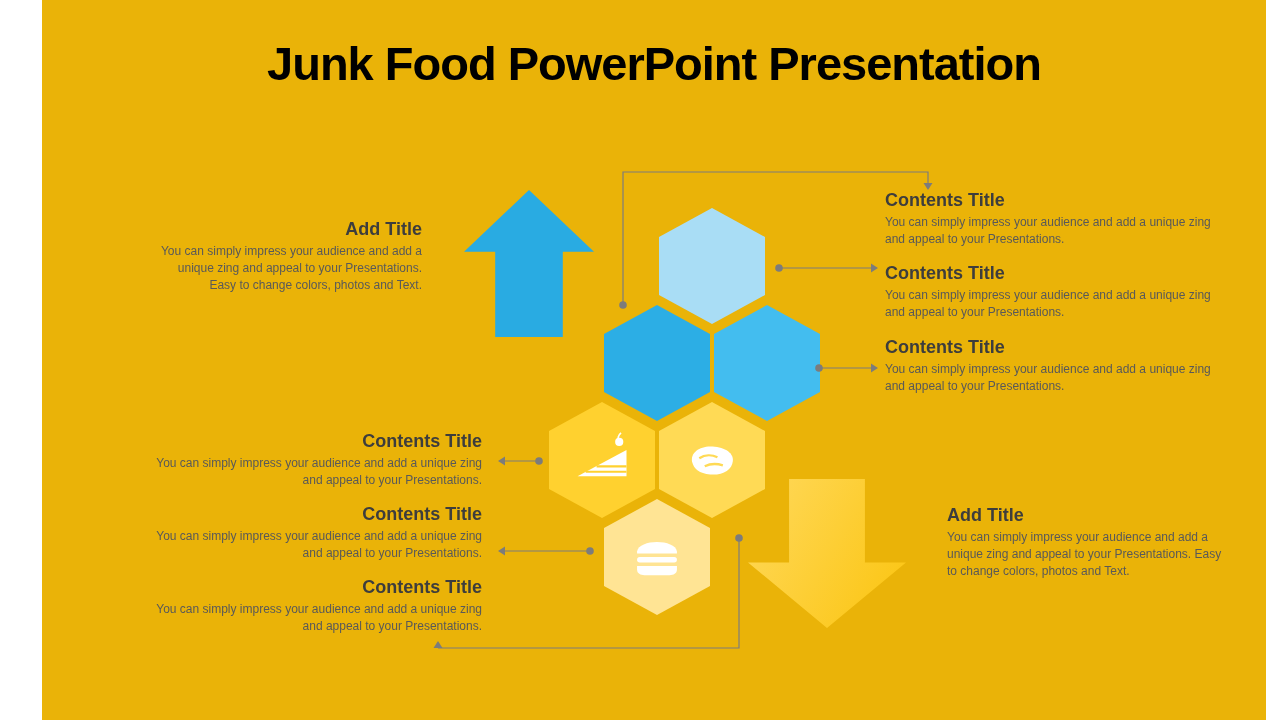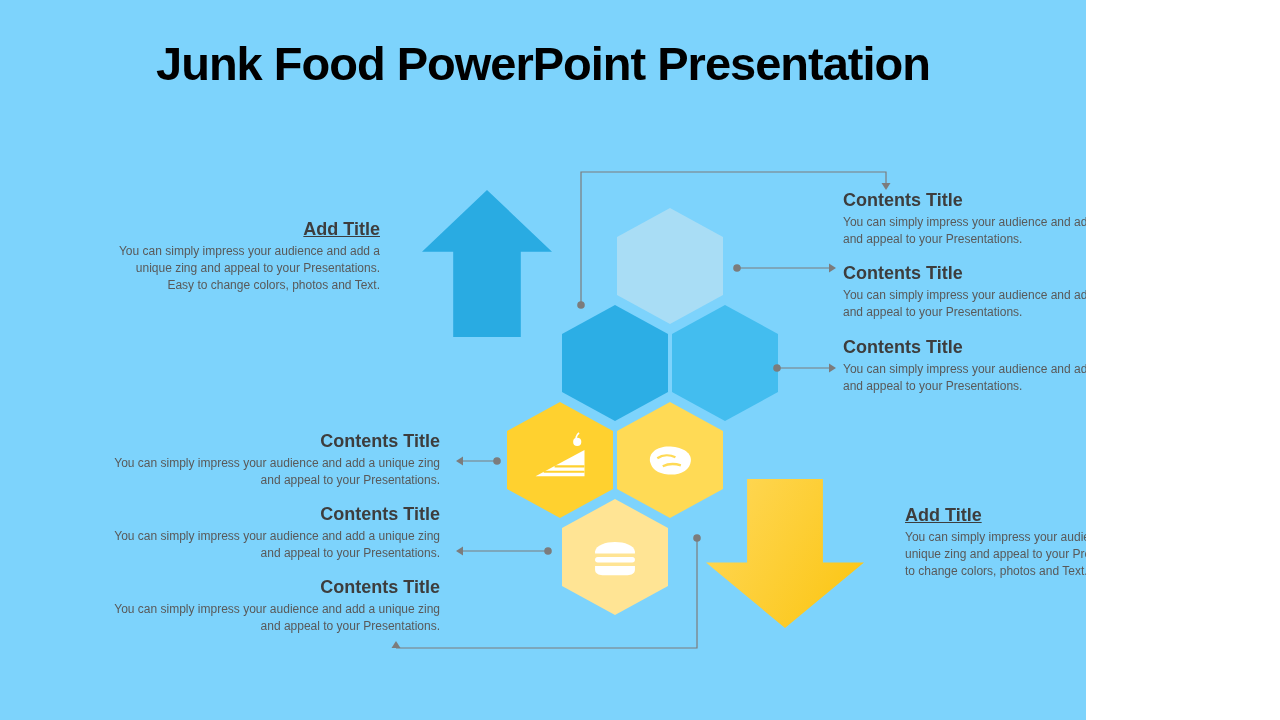--- a/index.html
+++ b/index.html
@@ -1,18 +1,19 @@
 <!DOCTYPE html>
 <html style="--title-text: #000000; --heading-text: #3d3d3d; --body-text: #595959; --line-gray: #7c7c7c; --hex-light-blue: #a9ddf5; --hex-blue-1: #2caee5; --hex-blue-2: #43bdef; --hex-yellow-1: #ffd12f; --hex-yellow-2: #ffda55; --hex-yellow-pale: #ffe494; --arrow-blue: #29abe2; --arrow-yellow: #fbc40e; --arrow-yellow-light: #ffd95c;"><head>
 <meta charset="utf-8">
 <style>
   html,body{margin:0;padding:0;background:#fff;}
   .slide{
-    position:relative;width:1086px;height:720px;background:#7dd3fc;overflow:hidden;
+    position:relative;width:1224px;height:720px;background:#eab308;overflow:hidden;
     font-family:"Liberation Sans",sans-serif;
+    margin-left:42px;
   }
   .title{
     position:absolute;top:36px;left:0;width:100%;margin:0;
     text-align:center;font-size:47px;font-weight:900;letter-spacing:-1px;
     color:var(--title-text);
   }
   
   .arrow-up{
     position:absolute;left:422px;top:190px;width:130px;height:147px;
     background:var(--arrow-blue);
@@ -36,21 +37,21 @@
   .hex5{left:617px;top:402px;background:var(--hex-yellow-2);}
   .hex6{left:562px;top:499px;background:var(--hex-yellow-pale);}
   .hex svg.icon{width:58px;height:58px;}
   
   .connectors{position:absolute;left:0;top:0;width:1280px;height:720px;pointer-events:none;}
   
   .tb{position:absolute;}
   .tb .h{font-weight:bold;color:var(--heading-text);}
   .tb .b{color:var(--body-text);font-size:12px;line-height:1.42;margin-top:3px;}
   .contents .h{font-size:18px;}
-  .addb .h{font-size:18px;text-decoration:underline;}
+  .addb .h{font-size:18px;}
   .ta-r{text-align:right;}
   .ta-l{text-align:left;}
   .left-add{left:112px;top:219px;width:268px;}
   .right-add{left:905px;top:505px;width:280px;}
   .lc0{left:100px;top:431px;width:340px;}
   .lc1{left:100px;top:504px;width:340px;}
   .lc2{left:100px;top:577px;width:340px;}
   .rc0{left:843px;top:190px;width:348px;}
   .rc1{left:843px;top:263px;width:348px;}
   .rc2{left:843px;top:337px;width:348px;}

